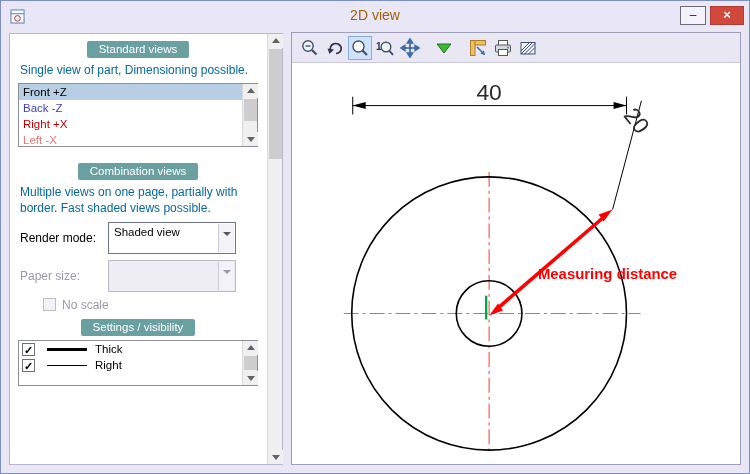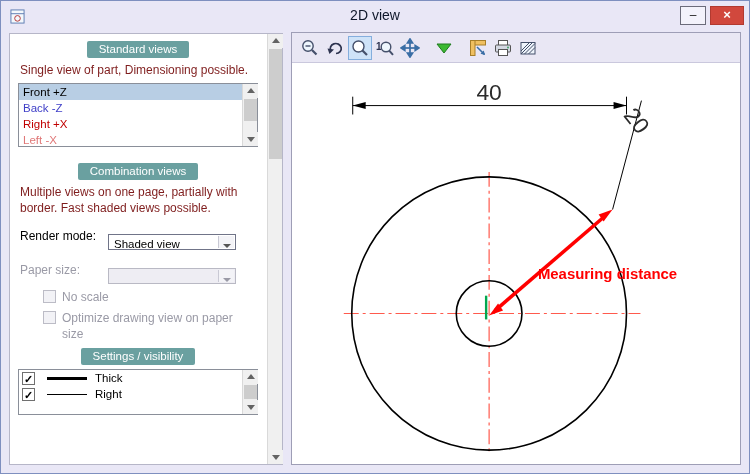--- a/index.html
+++ b/index.html
@@ -2,34 +2,34 @@
 <html><head>
 <meta charset="utf-8">
 <style>
   * { margin:0; padding:0; box-sizing:border-box; }
   html,body { width:750px; height:474px; font-family:"Liberation Sans", sans-serif; }
   .window { position:relative; width:750px; height:474px; background:#e9e7f6; border:1px solid #7e8fbf; overflow:hidden; }
 
   
   .titlebar { position:absolute; top:0; left:0; right:0; height:30px; }
   .app-icon { position:absolute; left:9px; top:8px; width:15px; height:15px; }
-  .title { position:absolute; left:0; right:0; top:6px; text-align:center; font-size:14px; color:#0f172a; }
+  .title { position:absolute; left:0; right:0; top:6px; text-align:center; font-size:14px; color:#a16207; }
   .win-controls { position:absolute; right:5px; top:5px; display:flex; gap:4px; }
   .btn-min { width:26px; height:19px; border:1px solid #6b6b7a; background:#f3f2fb; color:#222;
              font-size:12px; line-height:16px; text-align:center; cursor:default; }
   .btn-close { width:34px; height:19px; background:#d1483d; border:1px solid #b23a30; color:#fff;
                font-size:13px; line-height:16px; text-align:center; font-weight:bold; }
 
   
   .sidebar { position:absolute; left:8px; top:32px; width:274px; bottom:8px;
              background:#ffffff; border:1px solid #b6b6c8; }
   .sidebar-content { position:absolute; left:0; top:0; right:16px; bottom:0; padding:5px 8px; overflow:hidden; }
   .badge { display:block; width:fit-content; margin:2px auto 4px auto; background:#6aa0a0; color:#ffffff;
            font-size:11.5px; padding:2px 12px 3px 12px; border-radius:2px; }
-  .desc { font-size:12px; color:#7f1d1d; margin:3px 0 5px 2px; line-height:1.35; }
+  .desc { font-size:12px; color:#0369a1; margin:3px 0 5px 2px; line-height:1.35; }
 
   .listbox { position:relative; border:1px solid #8a8f99; background:#fff; margin-bottom:16px; }
   .lb1 { height:64px; }
   .lb2 { height:56px; }
   .lb3 { height:46px; }
   .list-items { position:absolute; left:0; top:0; right:15px; bottom:0; overflow:hidden; }
   .list-item { height:16px; line-height:16px; font-size:11.5px; padding-left:4px; color:#000;
                white-space:nowrap; overflow:hidden; }
   .list-item.selected { background:#b8cee4; }
   .c-blue { color:#4040c8; }
@@ -41,22 +41,22 @@
   .sb-btn { position:absolute; left:0; width:15px; height:14px; background:#f0f0f0; }
   .sb-btn.up { top:0; } .sb-btn.down { bottom:0; }
   .sb-btn.up::after, .sb-btn.down::after { content:''; position:absolute; left:3.5px; border-left:4px solid transparent; border-right:4px solid transparent; }
   .sb-btn.up::after   { top:4px;    border-bottom:5px solid #636363; }
   .sb-btn.down::after { bottom:4px; border-top:5px solid #636363; }
   .sb-thumb { position:absolute; left:1px; width:13px; background:#cdcdcd; }
 
   .field-row { display:flex; align-items:center; margin:2px 2px 6px 2px; }
   .field-label { font-size:12px; color:#000; width:88px; }
   .field-label.disabled { color:#9a9aa6; }
-  .dropdown { position:relative; width:128px; height:16px; border:1px solid #707488; background:#fff;
-              font-size:11.5px; line-height:19px; padding-left:5px; color:#000;margin-top:12px; }
+  .dropdown { position:relative; width:128px; height:32px; border:1px solid #707488; background:#fff;
+              font-size:11.5px; line-height:19px; padding-left:5px; color:#000; }
   .dropdown.disabled { background:#eeedf3; border-color:#b9b9c4; }
   .dd-arrow { position:absolute; right:1px; top:1px; bottom:1px; width:16px; background:#f3f3f7;
               border-left:1px solid #c9c9d4; }
   .dd-arrow::after { content:''; position:absolute; left:4px; top:8px; border-left:4px solid transparent;
                      border-right:4px solid transparent; border-top:4px solid #555; }
   .dropdown.disabled .dd-arrow::after { border-top-color:#9a9aa6; }
 
   .check-row { display:flex; align-items:flex-start; margin:4px 2px 6px 4px;padding-left:21px; }
   .checkbox { width:13px; height:13px; border:1px solid #707070; background:#fff; margin-right:6px;
               flex:0 0 auto; font-size:11px; line-height:12px; text-align:center; color:#000; }
@@ -137,24 +137,20 @@
           <span></span>
           <span class="dd-arrow"></span>
         </div>
       </div>
 
       <div class="check-row">
         <span class="checkbox disabled"></span>
         <span class="check-label disabled">No scale</span>
       </div>
 
-      <div class="check-row">
-        <span class="checkbox disabled"></span>
-        <span class="check-label disabled">Optimize drawing view on paper size</span>
-      </div>
 
       <span class="badge">Settings / visibility</span>
 
       <div class="listbox lb3">
         <div class="list-items">
           <div class="settings-row">
             <span class="checkbox checked"></span>
             <span class="line-sample thick"></span>
             <span class="settings-label">Thick</span>
           </div>

